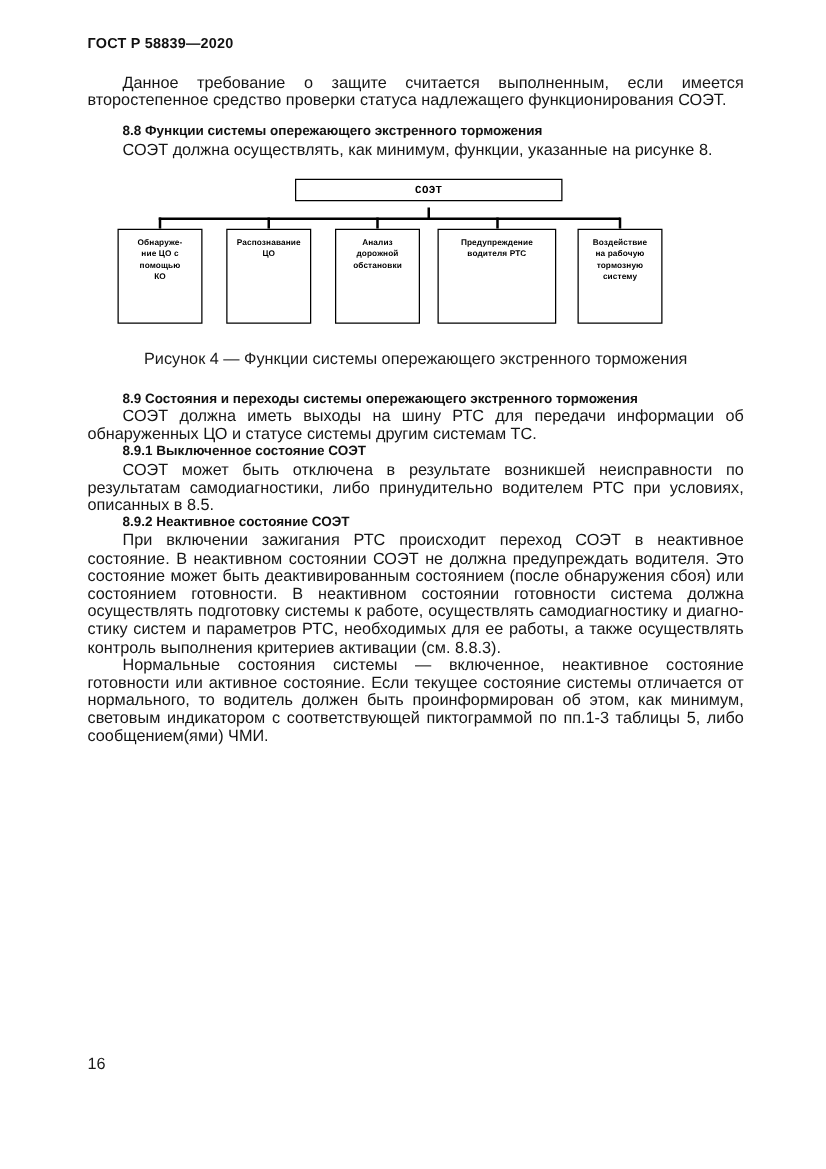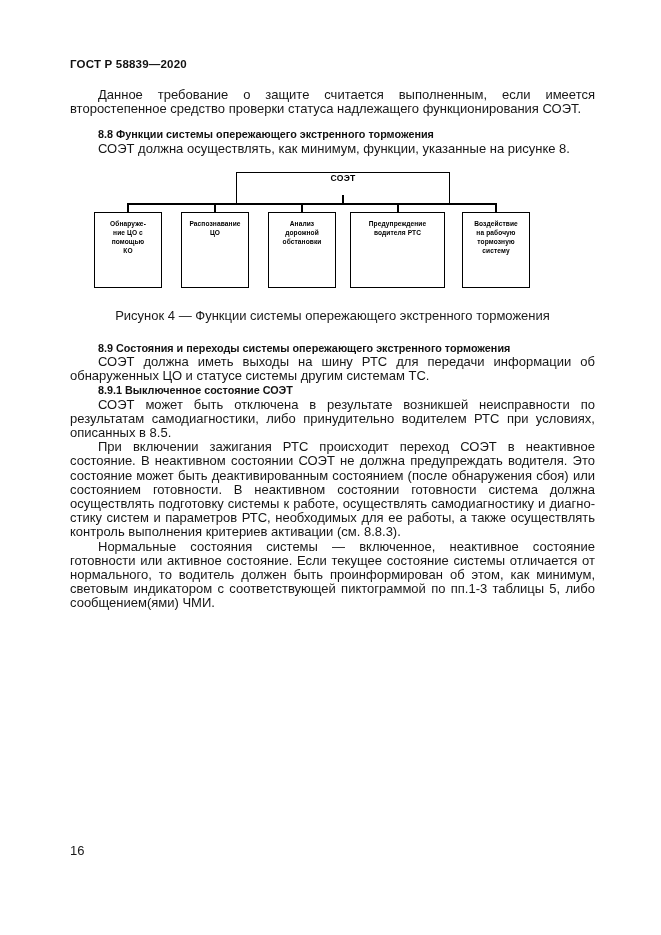--- a/index.html
+++ b/index.html
@@ -21,21 +21,21 @@
   .content {
     position: absolute;
     left: 70px;
     top: 0;
     width: 525px;
   }
   .running-head {
     font-size: 11.5px;
     font-weight: bold;
     letter-spacing: 0.2px;
-    padding-top: 58px;
+    padding-top: 29px;
     color: #111;
   }
   p.body-text {
     font-size: 13px;
     line-height: 14.2px;
     text-align: justify;
     margin: 0;
     color: #161616;
     hyphens: manual;
   }
@@ -79,21 +79,23 @@
     background: #fff;
     display: flex;
     align-items: flex-start;
     justify-content: center;
     text-align: center;
   }
   .node-root {
     left: 166px;
     top: 0px;
     width: 214px;
-    height: 32px;
+    height: 18px;
+    align-items: center;
+    font-family: Liberation Mono, monospace;
   }
   .node-root .node-label {
     font-size: 8.6px;
     font-weight: bold;
     letter-spacing: 0.3px;
     color: #000;
   }
   .node-leaf {
     top: 40px;
     width: 68px;
@@ -209,20 +211,21 @@
 
     <h3 class="section-head">8.9 Состояния и переходы системы опережающего экстренного торможения</h3>
 
 
     <p class="body-text indent">СОЭТ должна иметь выходы на шину РТС для передачи информации об обнаруженных ЦО и ста­тусе системы другим системам ТС.</p>
 
     <h4 class="sub-head">8.9.1 Выключенное состояние СОЭТ</h4>
 
     <p class="body-text indent">СОЭТ может быть отключена в результате возникшей неисправности по результатам самодиагно­стики, либо принудительно водителем РТС при условиях, описанных в 8.5.</p>
 
+    <h4 class="sub-head">8.9.2 Неактивное состояние СОЭТ</h4>
 
     <p class="body-text indent">При включении зажигания РТС происходит переход СОЭТ в неактивное состояние. В неактивном состоянии СОЭТ не должна предупреждать водителя. Это состояние может быть деактивированным состоянием (после обнаружения сбоя) или состоянием готовности. В неактивном состоянии готовности система должна осуществлять подготовку системы к работе, осуществлять самодиагностику и диагно­стику систем и параметров РТС, необходимых для ее работы, а также осуществлять контроль выполне­ния критериев активации (см. 8.8.3).</p>
 
     <p class="body-text indent">Нормальные состояния системы — включенное, неактивное состояние готовности или активное состояние. Если текущее состояние системы отличается от нормального, то водитель должен быть проинформирован об этом, как минимум, световым индикатором с соответствующей пиктограммой по пп.1-3 таблицы 5, либо сообщением(ями) ЧМИ.</p>
 
   </div>
 
   <div class="page-number">16</div>
 
 </div>

